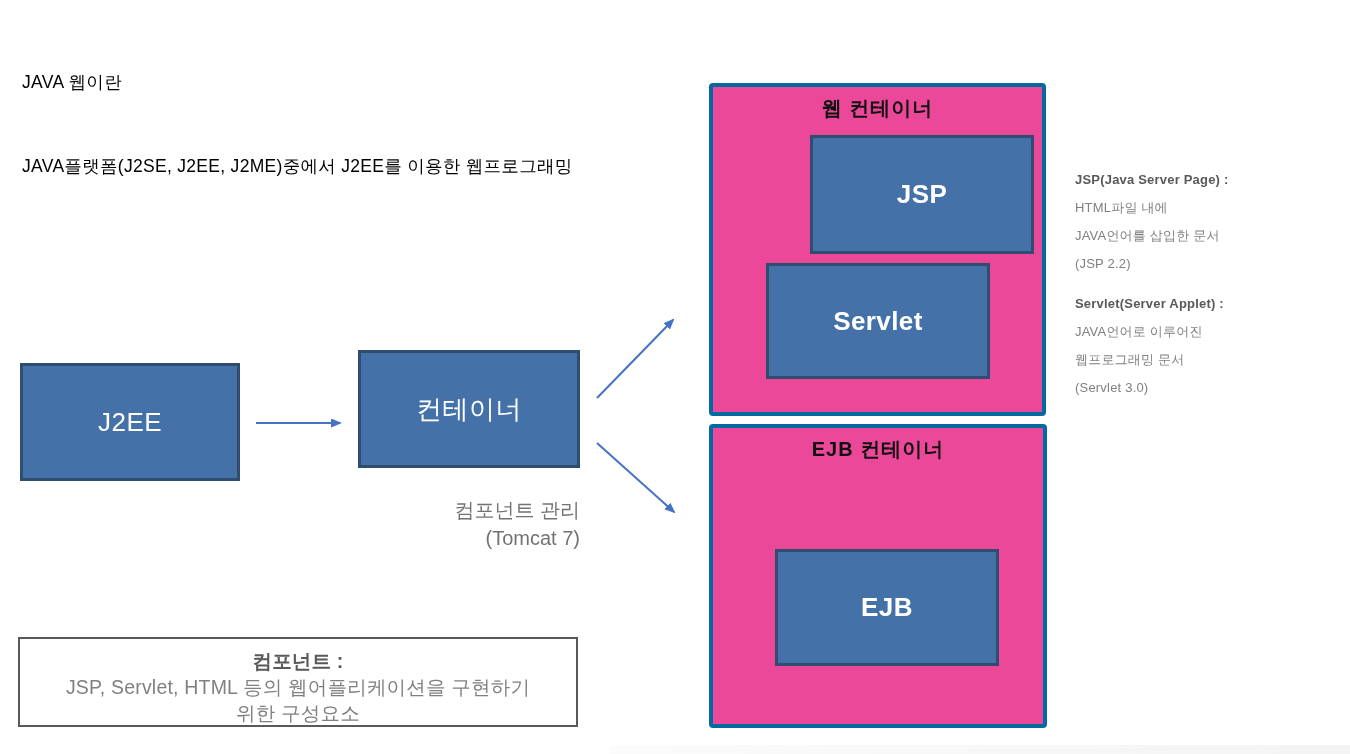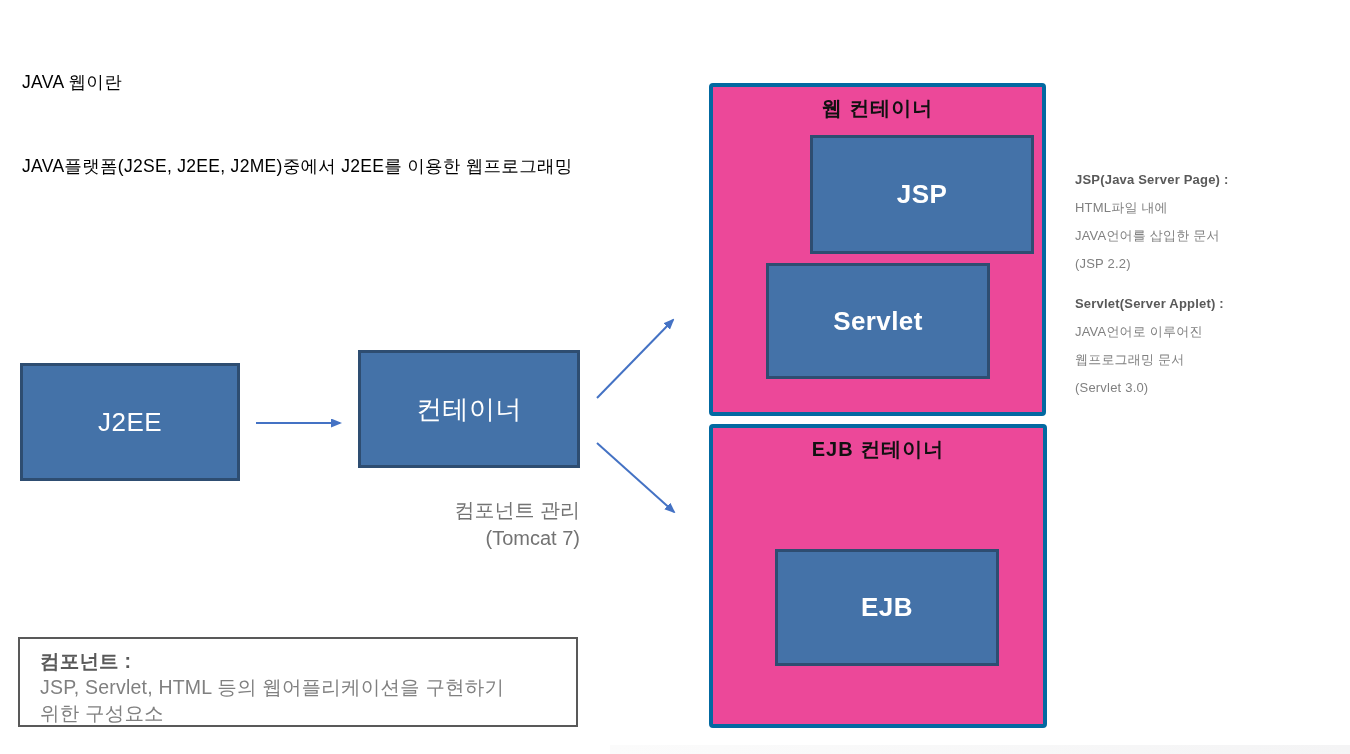--- a/index.html
+++ b/index.html
@@ -79,20 +79,21 @@
     top: 637px;
     width: 560px;
     height: 90px;
     background: #ffffff;
     border: 2px solid #595959;
     padding: 9px 20px;
     font-size: 19.5px;
     line-height: 26px;
     color: #808080;
     letter-spacing: 0.2px;
+    text-align: center;
   }
   .component-box .heading {
     color: #595959;
     font-weight: 700;
   }
   .arrows-layer {
     position: absolute;
     left: 0; top: 0;
     width: 1350px;
     height: 754px;

